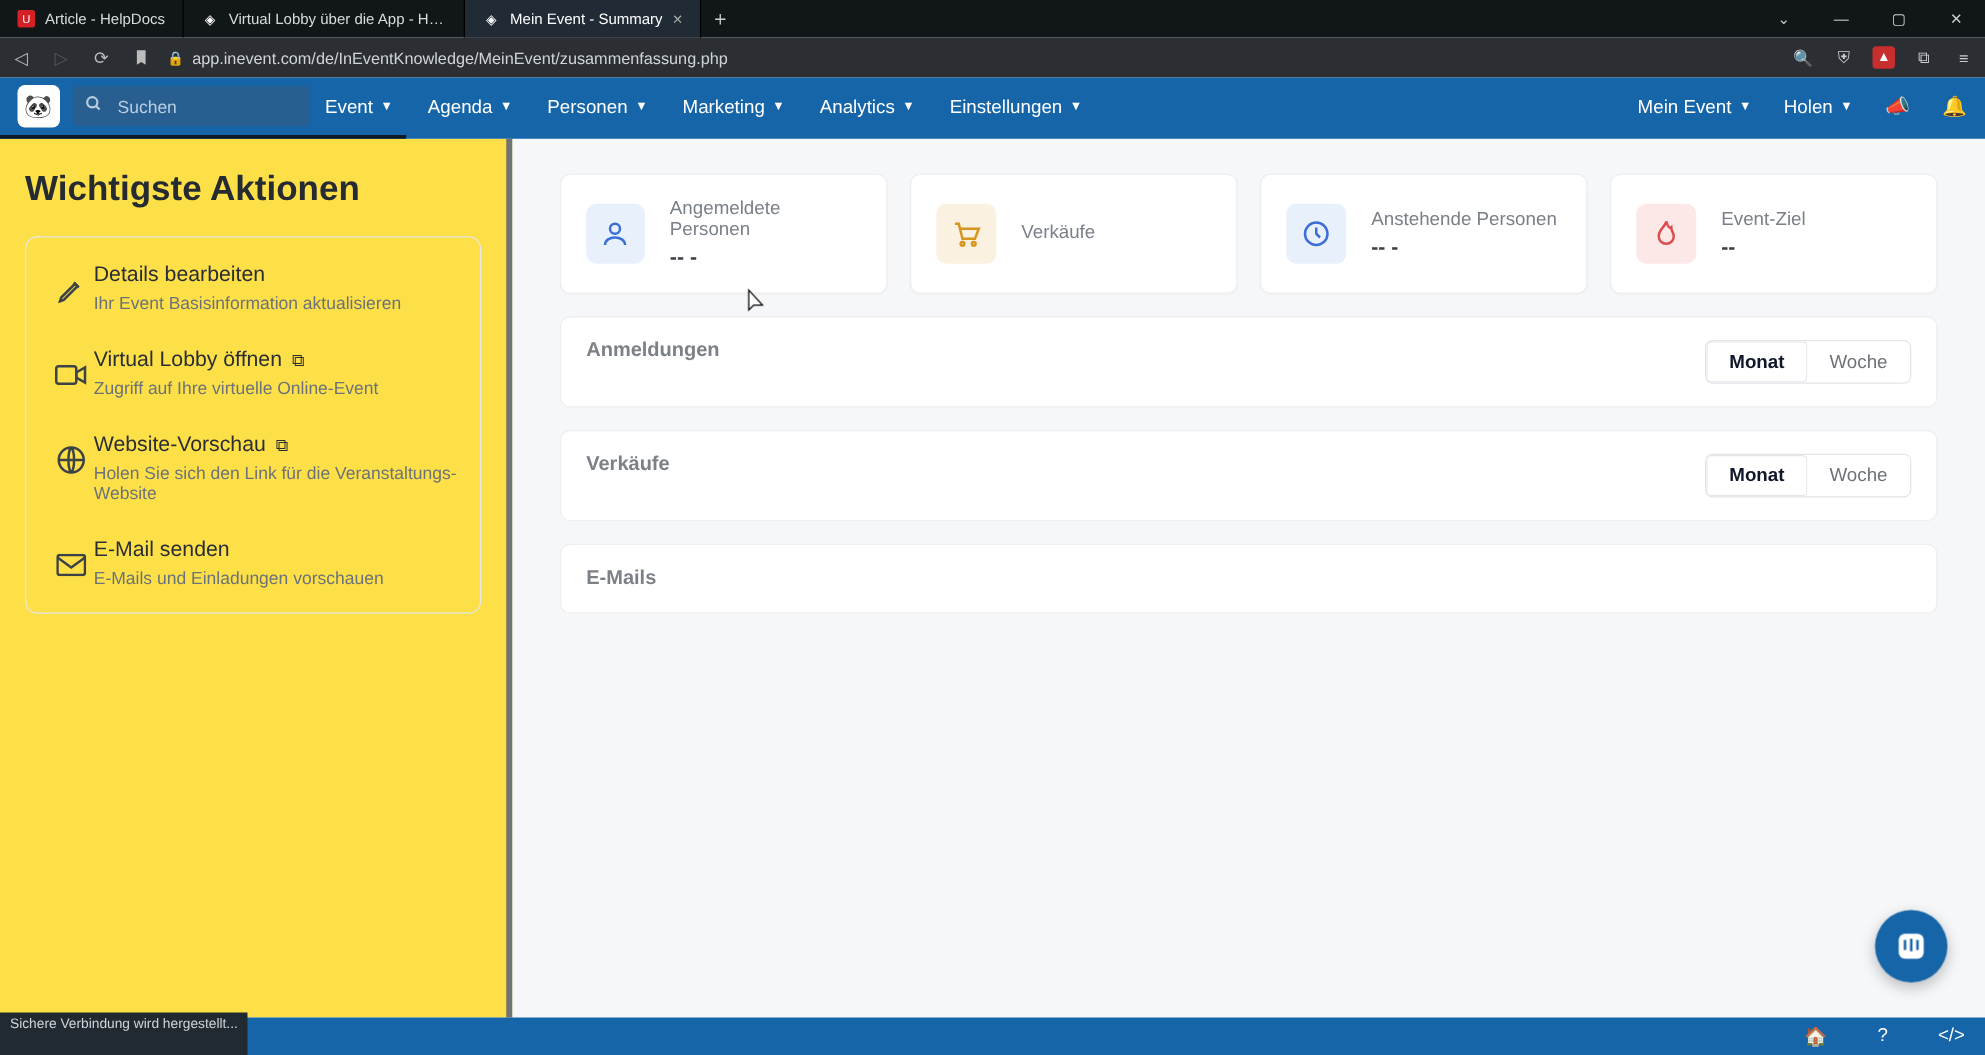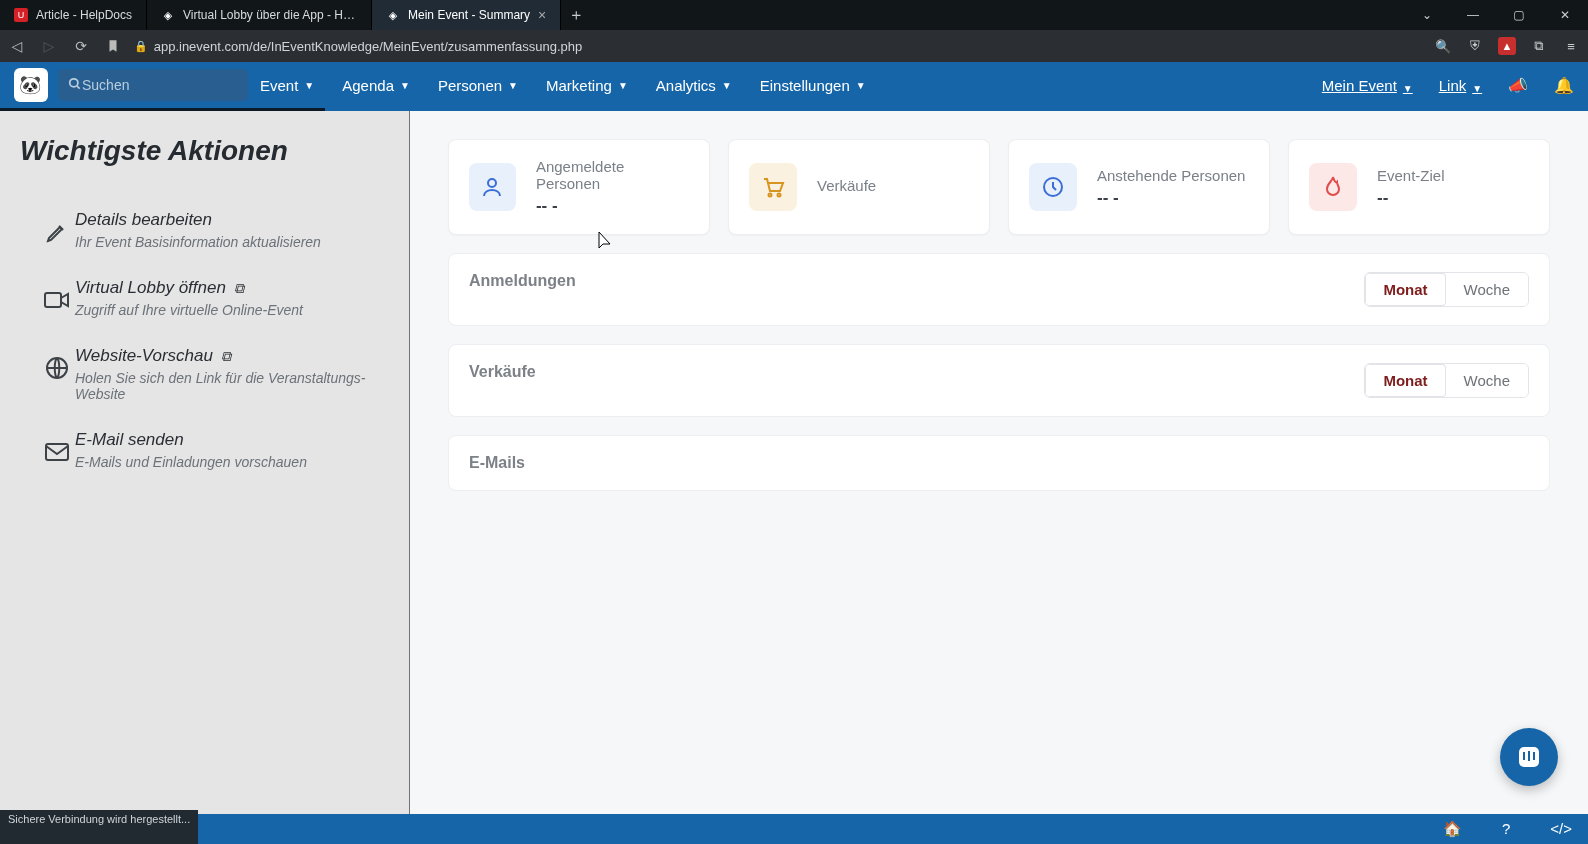--- a/index.html
+++ b/index.html
@@ -24,37 +24,37 @@
   .addrrow .navbtn.disabled { color:#555; }
   .addrbar { flex:1; height:24px; display:flex; align-items:center; color:#d0d4d8; font-size:13px; gap:6px; }
   .addrbar .lock { color:#bbb; font-size:11px; }
   .extgroup { display:flex; gap:10px; align-items:center; }
   .extgroup div { width:22px; height:22px; color:#ccc; display:flex; align-items:center; justify-content:center; font-size:13px; }
   .warnicon { color:#fff; background:#c72f2f; width:18px; height:18px; border-radius:3px; font-size:11px; text-align:center; line-height:18px; }
 
   
   .appnav { height:46px; background:#1565a8; display:flex; align-items:center; padding:0 14px; color:#fff; font-size:15px; gap:0; }
   .applogo { width:34px; height:34px; background:#fff; border-radius:6px; display:flex; align-items:center; justify-content:center; font-size:18px; }
-  .searchwrap { margin-left:10px; width:190px; height:32px; background:#295f90; border-radius:5px; display:flex; align-items:center; padding:0 10px; color:#b8cee0; gap:0; }
+  .searchwrap { margin-left:10px; width:190px; height:32px; background:#295f90; border-radius:5px; display:flex; align-items:center; padding:0 10px; color:#b8cee0; gap:12px; }
   .searchwrap input { background:transparent; border:none; outline:none; color:#fff; width:100%; font-size:14px; }
   .searchwrap input::placeholder { color:#b8cee0; }
   .menus { display:flex; margin-left:12px; gap:28px; }
   .menus .item { display:flex; align-items:center; gap:6px; cursor:pointer; }
   .caret { font-size:10px; }
   .navright { margin-left:auto; display:flex; align-items:center; gap:26px; }
-  .navright .item { display:flex; align-items:flex-end; gap:6px;text-decoration:underline; }
+  .navright .item { display:flex; align-items:center; gap:6px; }
   .iconbtn { font-size:16px; }
 
   
   .progress { height:3px; background:#1565a8; position:relative; }
   .progress .bar { position:absolute; left:0; top:0; height:3px; width:325px; background:#0b1a26; }
 
   
   .workspace { display:flex; height:calc(100% - 30px - 32px - 46px - 3px - 30px); }
-  .sidebar { width:410px; background:#e5e5e5; padding:24px 20px; border-right:1px solid #737373;font-style:italic; }
+  .sidebar { width:410px; background:#fde047; padding:24px 20px; border-right:5px solid #737373; }
   .sidebar h1 { font-size:28px; font-weight:600; color:#262b31; margin-bottom:22px; }
   .actionsbox { border:1px solid #e4e6ea; border-radius:10px; padding:6px 6px; }
   .actionrow { display:flex; padding:14px 12px; border-radius:6px; cursor:pointer; }
   .actionrow .aicon { width:36px; height:36px; display:flex; align-items:center; justify-content:center; color:#3d4247; font-size:20px; flex-shrink:0; margin-top:4px; }
   .actionrow .atitle { font-size:17px; color:#2a2e34; display:flex; align-items:center; gap:8px; }
   .actionrow .asub { font-size:14px; color:#6c7279; margin-top:4px; }
   .extlink { font-size:14px; }
 
   .maincol { flex:1; padding:28px 38px; overflow:auto; background:#f6f7f9; }
   .statgrid { display:grid; grid-template-columns:1fr 1fr 1fr 1fr; gap:18px; margin-bottom:18px; }
@@ -64,21 +64,21 @@
   .ic-cart   { background:#fbf1e0; color:#d7941e; }
   .ic-clock  { background:#e8f0fb; color:#3b6fd6; }
   .ic-fire   { background:#fde8e8; color:#e04b4b; }
   .stlabel { font-size:15px; color:#7a8088; }
   .stval   { font-size:17px; color:#3c4148; font-weight:600; margin-top:4px; }
 
   .panel { background:#fff; border:1px solid #edeef1; border-radius:8px; padding:18px 20px; display:flex; align-items:flex-start; justify-content:space-between; margin-bottom:18px; }
   .panel .ptitle { font-size:16px; color:#7c8187; font-weight:600; }
   .seg { display:flex; border:1px solid #e2e4e8; border-radius:6px; overflow:hidden; }
   .seg button { border:none; background:#fff; padding:8px 18px; font-size:15px; color:#6d7278; cursor:pointer; }
-  .seg button.active { color:#7f1d1d; font-weight:600; box-shadow: inset 0 0 0 1px #e2e4e8; border-radius:4px; }
+  .seg button.active { color:#0f172a; font-weight:600; box-shadow: inset 0 0 0 1px #e2e4e8; border-radius:4px; }
 
   
   .footer { height:30px; background:#1565a8; color:#fff; display:flex; align-items:center; padding:0 16px; font-size:13px; position:relative; }
   .footer .fright { margin-left:auto; display:flex; gap:40px; font-size:15px; }
   .statusmsg { position:absolute; left:0; bottom:0; height:34px; background:#222a31; color:#cfd5da; font-size:11px; padding:0 8px; line-height:18px; }
 
   
   .chatbubble { position:fixed; right:30px; bottom:58px; width:58px; height:58px; border-radius:50%; background:#1565a8; display:flex; align-items:center; justify-content:center; box-shadow:0 4px 12px rgba(0,0,0,0.25); }
   .chatbubble svg { width:28px; height:28px; }
 
@@ -173,21 +173,21 @@
         <span>Einstellungen</span>
         <span class="caret">▼</span>
       </div>
   </div>
   <div class="navright">
     <div class="item">
         <span>Mein Event</span>
         <span class="caret">▼</span>
       </div>
     <div class="item">
-        <span>Link</span>
+        <span>Holen</span>
         <span class="caret">▼</span>
       </div>
     <div class="iconbtn">📣</div>
     <div class="iconbtn">🔔</div>
   </div>
 </div>
 <div class="progress">
     <div class="bar"></div>
   </div>
 

